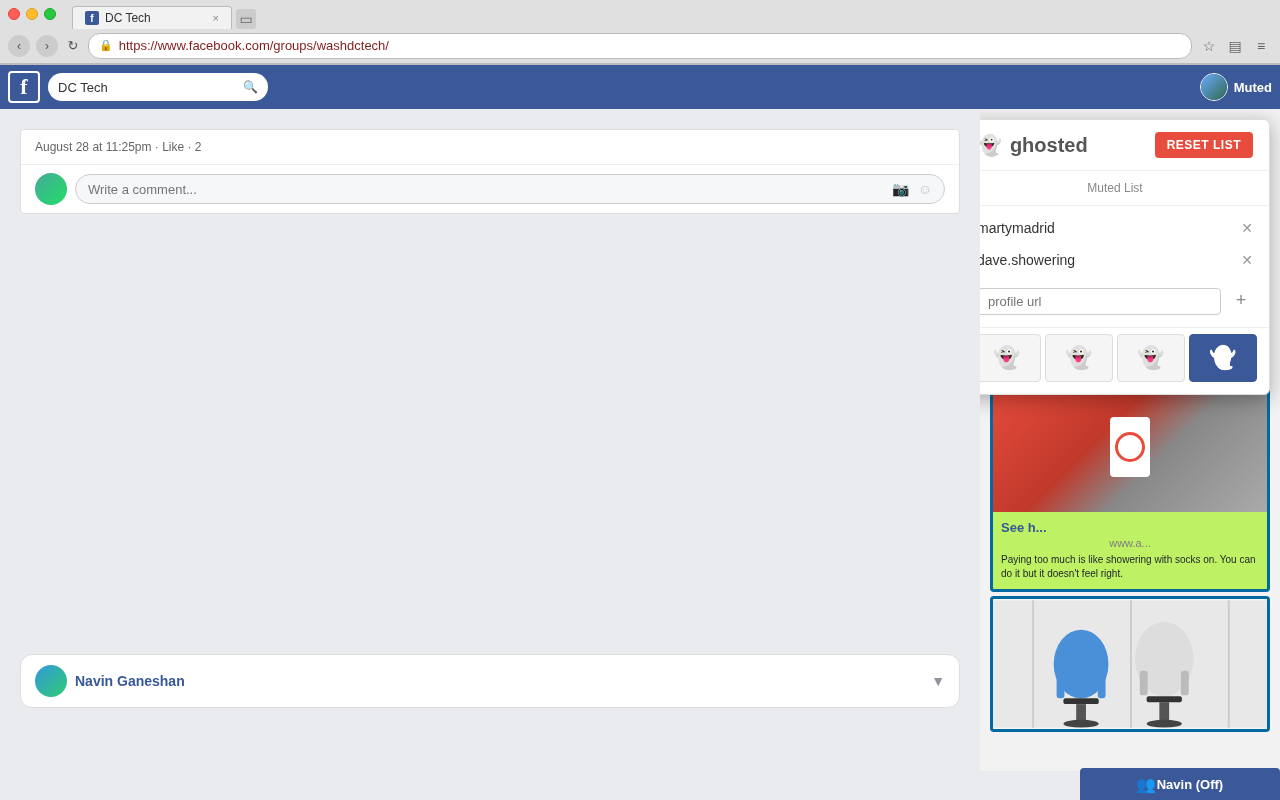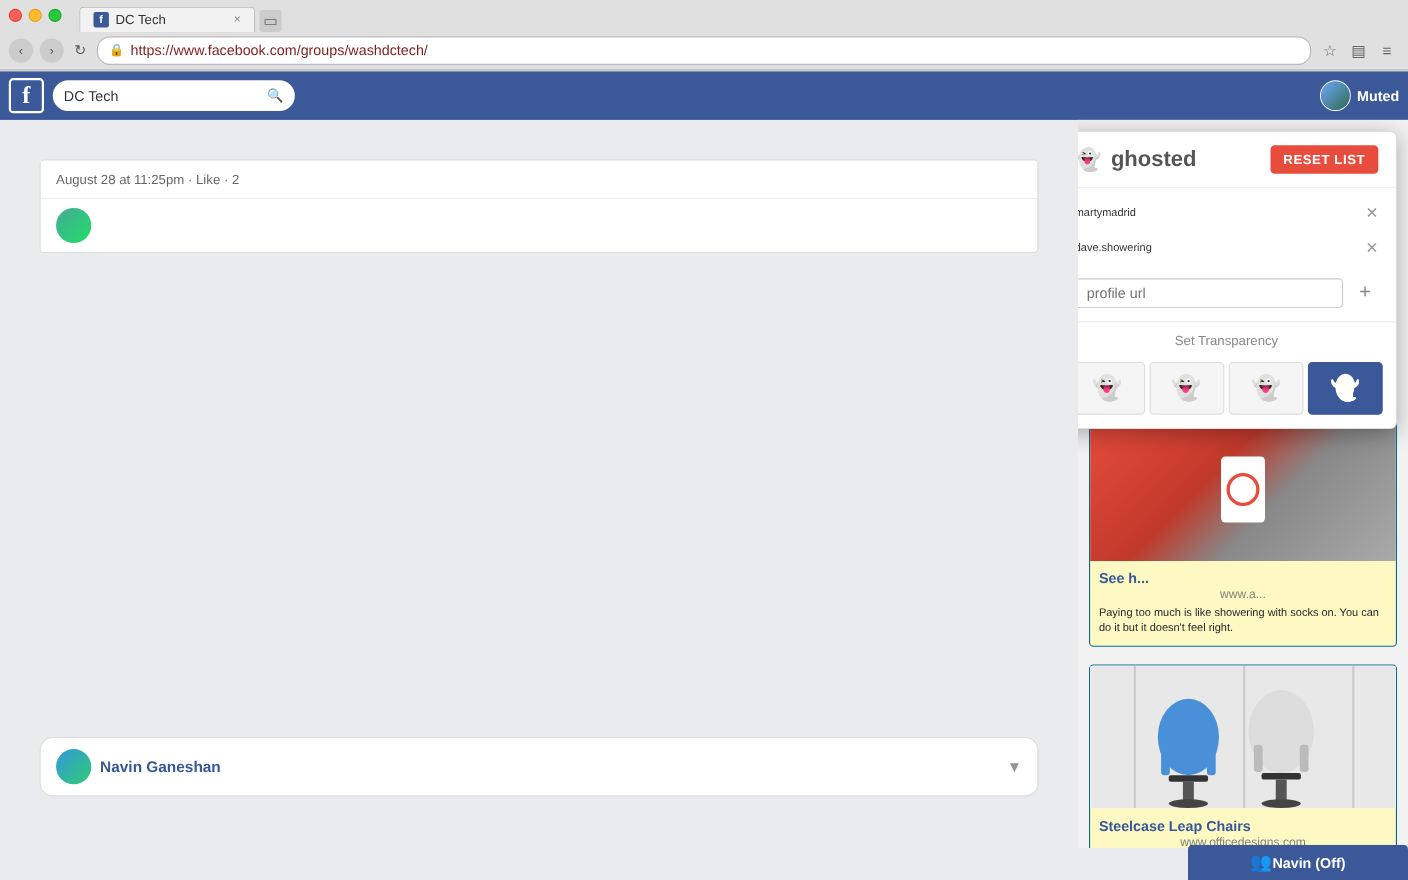--- a/index.html
+++ b/index.html
@@ -33,35 +33,35 @@
     .fb-search { flex: 0 0 220px; display: flex; align-items: center; background: white; border-radius: 15px; padding: 4px 10px; gap: 6px; height: 28px; }
     .fb-search-input { border: none; outline: none; font-size: 13px; width: 100%; color: #333; }
     .fb-search-icon { color: #aaa; font-size: 12px; }
     .fb-spacer { flex: 1; }
     .fb-user { display: flex; align-items: center; gap: 6px; color: white; font-size: 13px; font-weight: bold; cursor: pointer; }
     .fb-avatar { width: 28px; height: 28px; border-radius: 50%; background: #8bbbff; border: 1px solid white; overflow: hidden; }
     .fb-avatar-img { width: 100%; height: 100%; background: linear-gradient(135deg, #6ea8fe 0%, #2d6a4f 100%); }
 
     
     .main-content { display: flex; height: calc(800px - 94px - 44px); }
-    .feed-area { flex: 1; padding: 36px; overflow: hidden; }
+    .feed-area { flex: 1; padding: 20px; overflow: hidden; }
     .right-sidebar { width: 300px; background: #f2f2f2; padding: 10px; overflow: hidden; position: relative; }
 
     
     .post-card { background: white; border-radius: 4px; border: 1px solid #ddd; margin-bottom: 10px; overflow: hidden; }
     .post-meta { padding: 10px 14px; font-size: 12px; color: #666; }
     .comment-box { display: flex; align-items: center; padding: 8px 14px; gap: 8px; border-top: 1px solid #eee; }
     .comment-avatar { width: 32px; height: 32px; border-radius: 50%; background: linear-gradient(135deg, #4a9, #2d6); flex-shrink: 0; }
     .comment-input-wrap { flex: 1; background: #f6f7f8; border: 1px solid #ccc; border-radius: 15px; padding: 6px 12px; display: flex; align-items: center; gap: 6px; }
     .comment-input { border: none; background: none; outline: none; flex: 1; font-size: 13px; color: #999; }
     .comment-icons { display: flex; gap: 8px; color: #bbb; font-size: 14px; }
 
     
     .sponsored-label { font-size: 11px; color: #90949c; text-transform: uppercase; letter-spacing: 1px; margin-bottom: 8px; }
-    .ad-card { background: #fef9c3; border: 1px solid #0369a1; border-radius: 4px; margin-bottom: 16px; overflow: hidden; }
+    .ad-card { background: #bef264; border: 3px solid #0369a1; border-radius: 4px; margin-bottom: 4px; overflow: hidden; }
     .ad-img { width: 100%; height: 130px; background: linear-gradient(135deg, #e74c3c 0%, #c0392b 40%, #888 60%, #aaa 100%); display: flex; align-items: center; justify-content: center; }
     .ad-content { padding: 8px; }
     .ad-link { color: #365899; font-size: 13px; font-weight: bold; text-decoration: none; display: block; margin-bottom: 2px; }
     .ad-url { color: #7f7f7f; font-size: 11px; display: block; margin-bottom: 4px; text-align: center; }
     .ad-desc { font-size: 10px; color: #1d2129; line-height: 1.4; }
     .ad-img-chairs { width: 100%; height: 130px; background: #f5f5f5; display: flex; align-items: center; justify-content: center; overflow: hidden; }
     .chairs-svg { width: 100%; height: 100%; }
     .bottom-avatar { width: 32px; height: 32px; border-radius: 50%; background: linear-gradient(135deg, #3498db, #2ecc71); flex-shrink: 0; }
     .bottom-name { color: #365899; font-size: 14px; font-weight: bold; text-decoration: none; flex: 1; }
     .bottom-chevron { color: #90949c; font-size: 14px; }
@@ -73,21 +73,21 @@
     
     .ghosted-popup { position: absolute; top: 10px; right: 10px; width: 310px; background: white; border-radius: 6px; box-shadow: 0 4px 20px rgba(0,0,0,0.3); border: 1px solid #ddd; z-index: 1000; overflow: hidden; }
     .ghosted-header { display: flex; align-items: center; justify-content: space-between; padding: 12px 16px; border-bottom: 1px solid #eee; }
     .ghosted-title-wrap { display: flex; align-items: center; gap: 8px; }
     .ghost-icon-header { font-size: 20px; color: #666; }
     .ghosted-title { font-size: 20px; font-weight: bold; color: #555; }
     .reset-btn { background: #e74c3c; color: white; border: none; border-radius: 4px; padding: 6px 12px; font-size: 12px; font-weight: bold; cursor: pointer; letter-spacing: 0.5px; }
     .ghosted-muted-label { text-align: center; color: #888; font-size: 12px; padding: 10px; border-bottom: 1px solid #eee; }
     .muted-list { padding: 6px 0; }
     .muted-item { display: flex; align-items: center; justify-content: space-between; padding: 8px 16px; }
-    .muted-name { font-size: 10px; color: #333; }
+    .muted-name { font-size: 14px; color: #333; }
     .muted-remove { color: #999; font-size: 14px; cursor: pointer; border: none; background: none; }
     .add-profile-row { display: flex; align-items: flex-start; padding: 6px 16px 12px; gap: 8px; border-bottom: 1px solid #eee; }
     .profile-url-input { flex: 1; border: 1px solid #ccc; border-radius: 4px; padding: 5px 10px; font-size: 13px; color: #999; outline: none; }
     .add-btn { width: 24px; height: 24px; border: none; background: none; font-size: 18px; color: #888; cursor: pointer; }
     .transparency-label { text-align: center; color: #888; font-size: 12px; padding: 10px 16px 6px; }
     .transparency-options { display: flex; padding: 6px 12px 12px; gap: 4px; }
     .trans-btn { flex: 1; height: 48px; border: 1px solid #ddd; border-radius: 4px; background: #f5f5f5; display: flex; align-items: center; justify-content: center; cursor: pointer; font-size: 22px; }
     .trans-btn.active { background: #3b5998; border-color: #3b5998; }
     .trans-btn.active span { filter: brightness(10); }
   </style>
@@ -147,20 +147,27 @@
 <div class="main-content">
 
   <div class="feed-area">
 
     <div class="post-card">
       <div class="post-meta">
         <span>August 28 at 11:25pm · Like · 2</span>
       </div>
       <div class="comment-box">
         <div class="comment-avatar"></div>
+        <div class="comment-input-wrap">
+          <input class="comment-input" type="text" placeholder="Write a comment..." style="">
+          <div class="comment-icons">
+            <span>📷</span>
+            <span>☺</span>
+          </div>
+        </div>
       </div>
     </div>
 
     <div style="margin-top: 440px; background: white; border: 1px solid #ddd; border-radius: 12px; padding: 10px 14px; display: flex; align-items: center; gap: 8px;">
       <div class="bottom-avatar"></div>
       <span class="bottom-name">Navin Ganeshan</span>
       <span class="bottom-chevron">▼</span>
     </div>
   </div>
 
@@ -169,38 +176,38 @@
     <div class="ghosted-popup">
 
       <div class="ghosted-header">
         <div class="ghosted-title-wrap">
           <span class="ghost-icon-header">👻</span>
           <span class="ghosted-title">ghosted</span>
         </div>
         <button class="reset-btn">RESET LIST</button>
       </div>
 
+      <div class="ghosted-muted-label">Muted List</div>
 
       <div class="muted-list">
         <div class="muted-item">
           <span class="muted-name">martymadrid</span>
           <button class="muted-remove">✕</button>
         </div>
         <div class="muted-item">
           <span class="muted-name">dave.showering</span>
           <button class="muted-remove">✕</button>
         </div>
       </div>
 
       <div class="add-profile-row">
         <input class="profile-url-input" type="text" placeholder="profile url" style="">
         <button class="add-btn">+</button>
       </div>
 
-      <div class="transparency-label">Set Transparency</div>
 
       <div class="transparency-options">
         <button class="trans-btn">
           <span style="font-size:22px; color: #222;">👻</span>
         </button>
         <button class="trans-btn">
           <span style="font-size:22px; color: #555;">👻</span>
         </button>
         <button class="trans-btn">
           <span style="font-size:22px; color: #999;">👻</span>
@@ -245,25 +252,20 @@
             <rect x="107" y="75" width="8" height="25" rx="3" fill="#4a90d9"></rect>
 
             <ellipse cx="175" cy="60" rx="30" ry="38" fill="#ddd"></ellipse>
             <rect x="157" y="98" width="36" height="6" rx="2" fill="#333"></rect>
             <rect x="170" y="104" width="10" height="22" fill="#555"></rect>
             <ellipse cx="175" cy="126" rx="18" ry="4" fill="#444"></ellipse>
             <rect x="150" y="72" width="8" height="25" rx="3" fill="#bbb"></rect>
             <rect x="192" y="72" width="8" height="25" rx="3" fill="#bbb"></rect>
           </svg>
         </div>
-        <div class="ad-content">
-          <a class="ad-link">Steelcase Leap Chairs</a>
-          <span class="ad-url">www.officedesigns.com</span>
-
-        </div>
       </div>
 
     </div>
   </div>
 </div>
 
 <div class="chat-bar">
   <span>👥</span>
   <span class="chat-label">Navin (Off)</span>
 </div>

